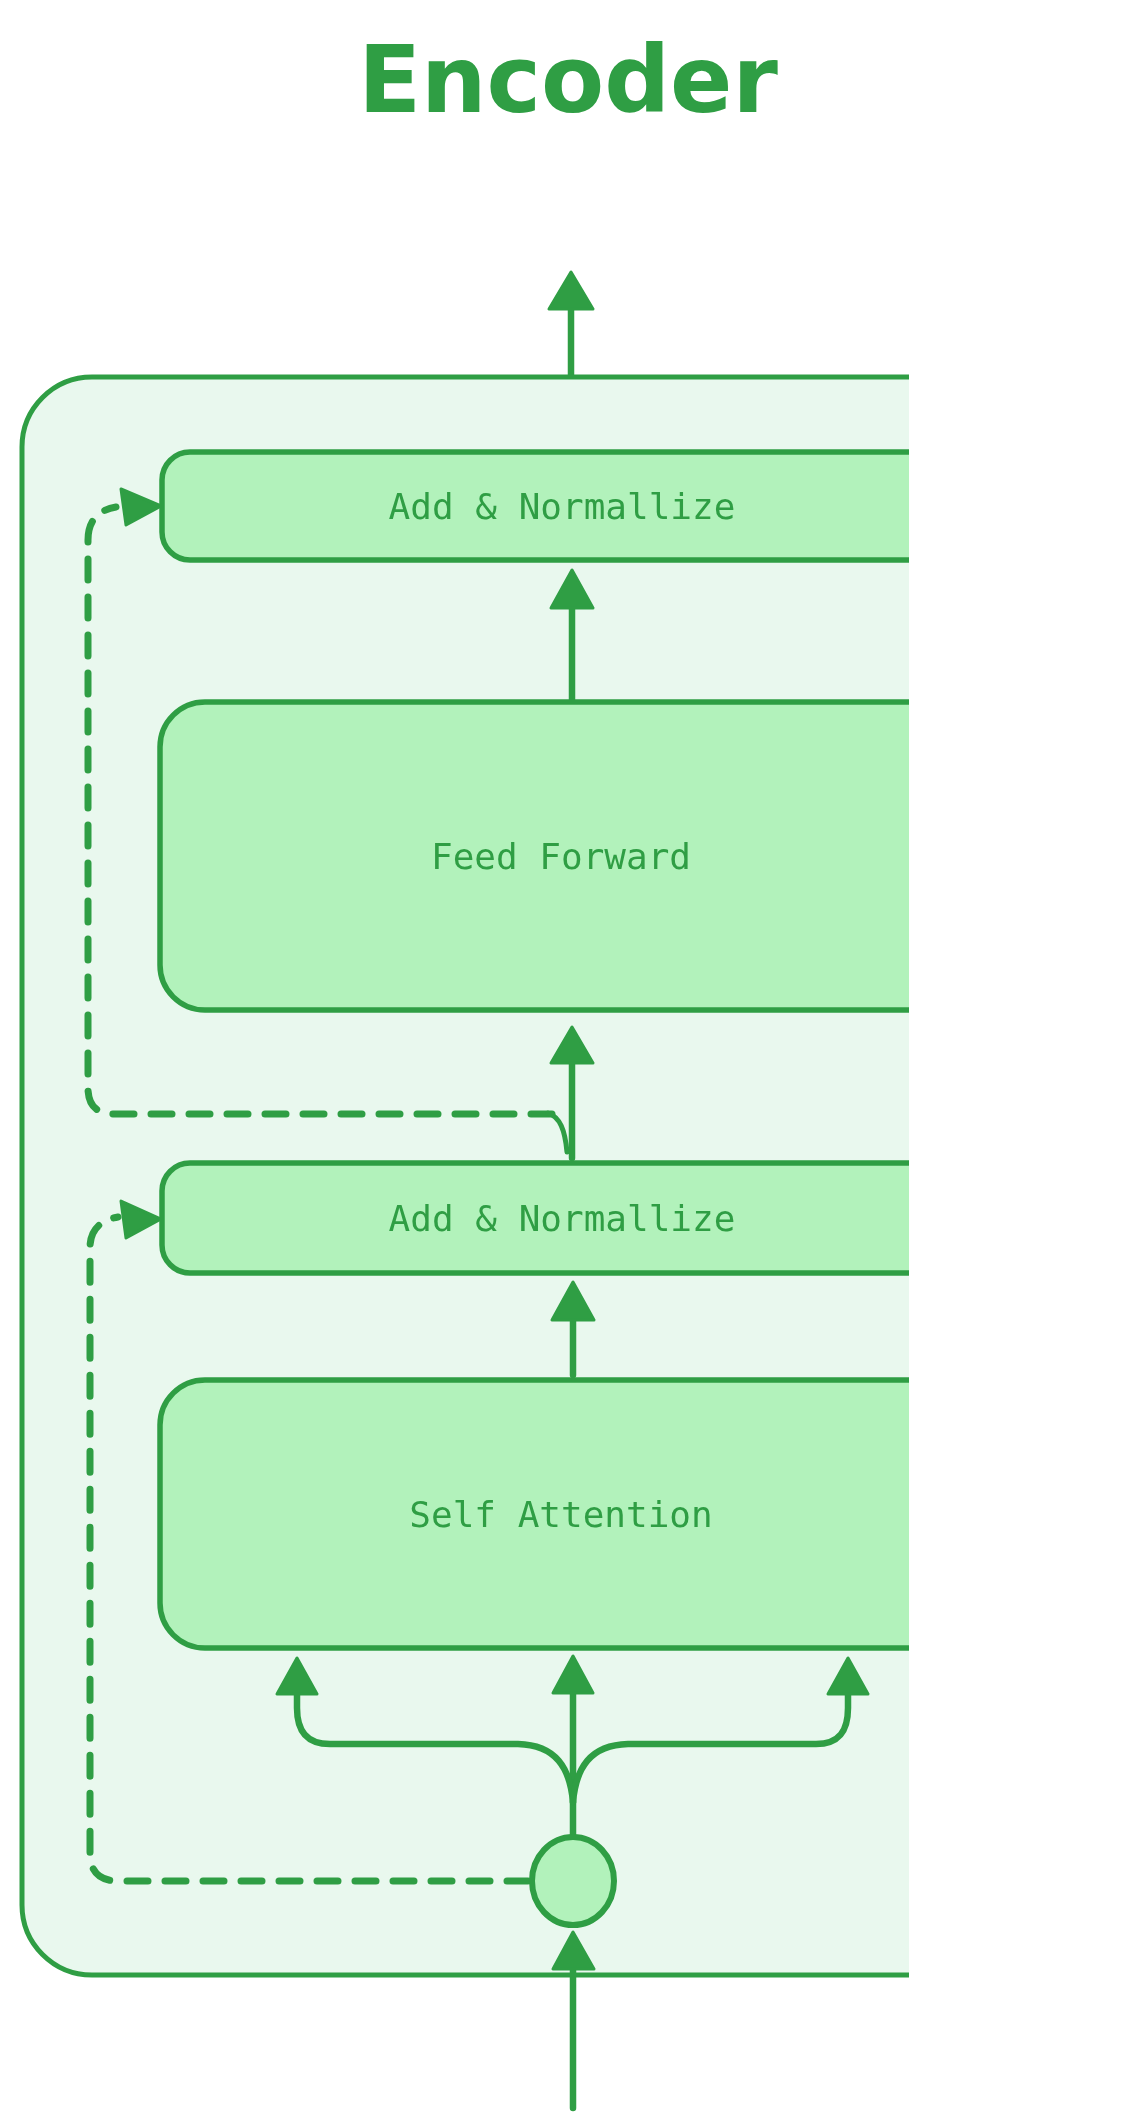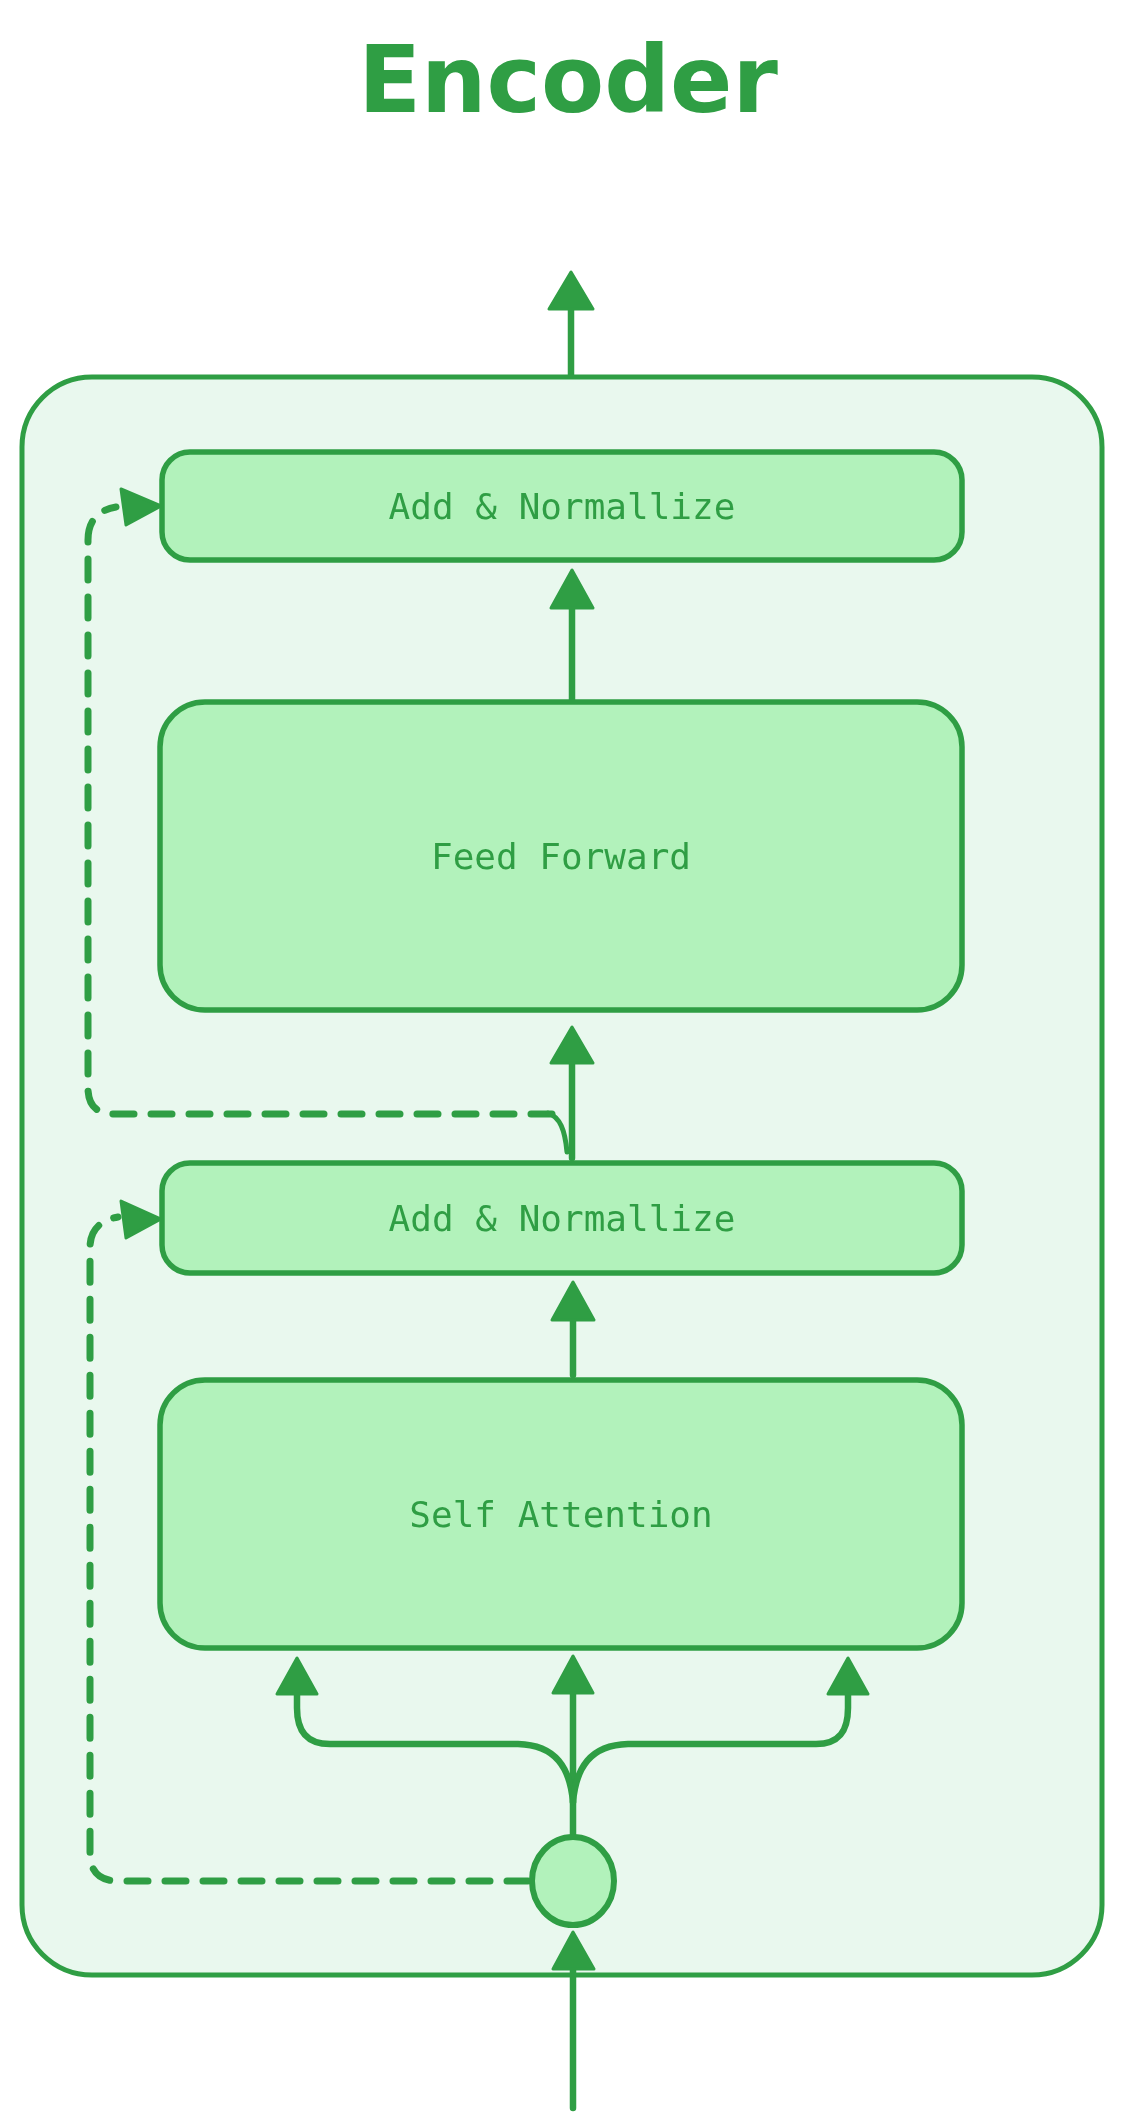--- a/index.html
+++ b/index.html
@@ -1,18 +1,18 @@
 <!DOCTYPE html>
 <html style="--stroke: #2f9e44; --text: #2f9e44; --box-fill: #b2f2bb; --container-fill: #e9f8ee; --background: #ffffff;"><head>
 <meta charset="utf-8">
 <style>
   html, body { margin: 0; padding: 0; background: #ffffff; }
   .canvas {
     position: relative;
-    width: 1123px;
+    width: 909px;
     height: 2127px;
     background: var(--background, #ffffff);
     overflow: hidden;
     font-family: "DejaVu Sans", sans-serif;
   }
   svg { position: absolute; left: 0; top: 0; }
 
   .title {
     fill: var(--stroke, #2f9e44);
     font-family: "DejaVu Sans", sans-serif;

